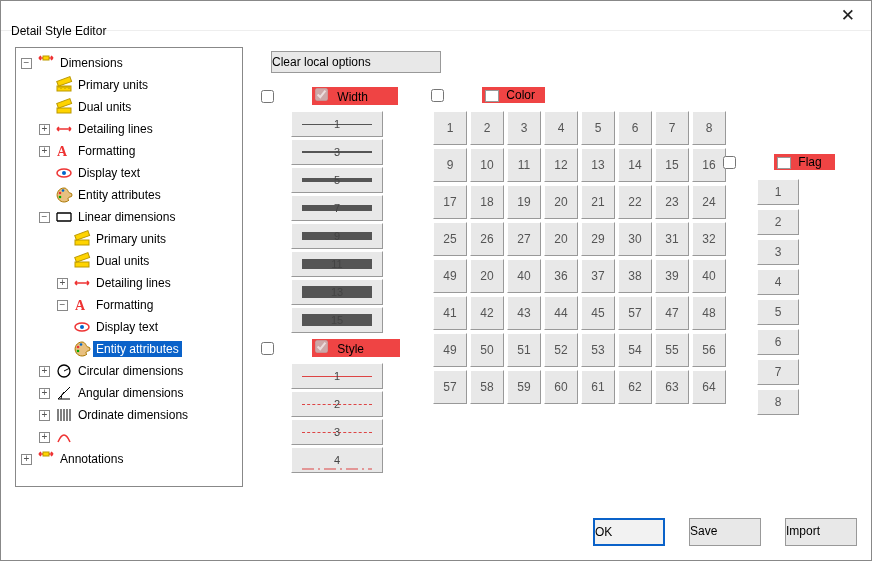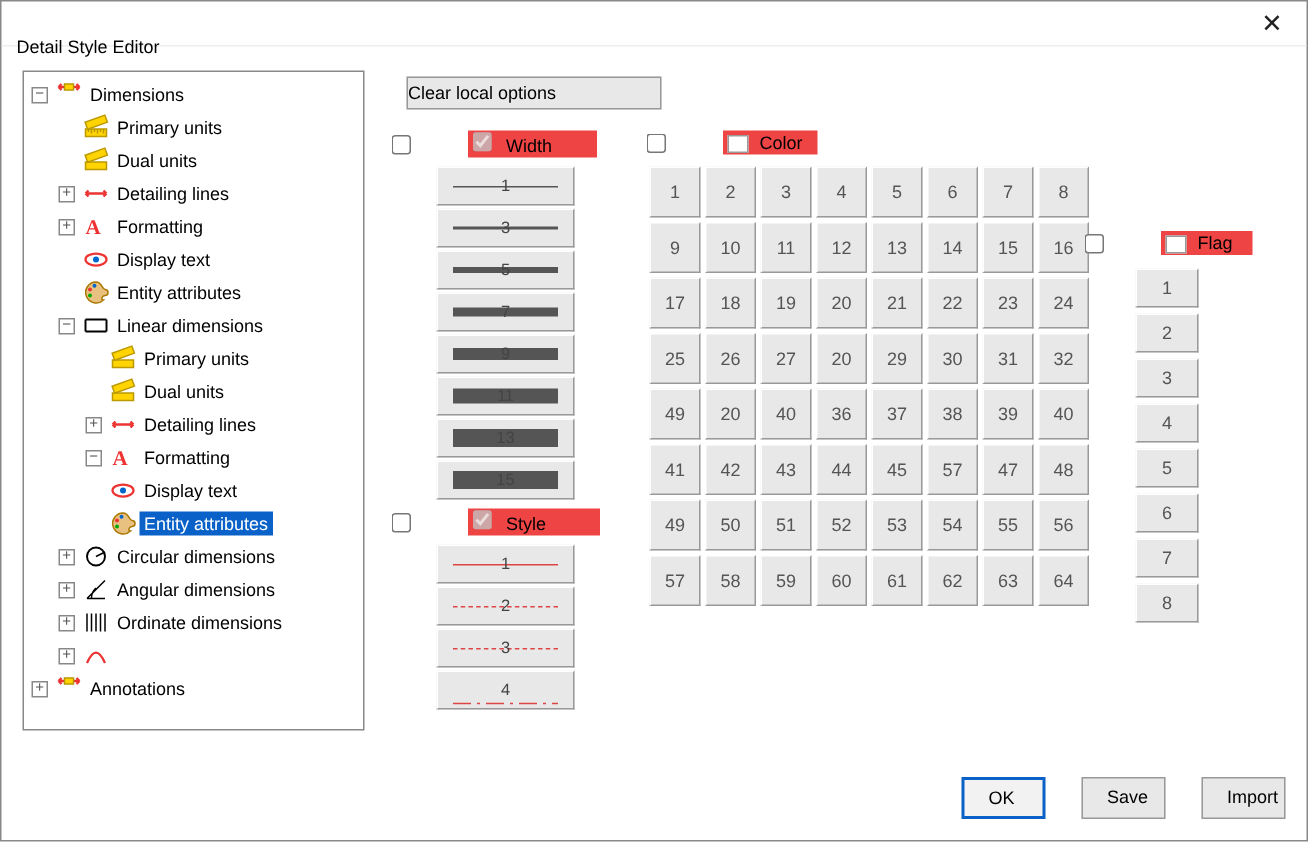--- a/index.html
+++ b/index.html
@@ -150,21 +150,21 @@
     font-size:12px; color:#555;
     margin-bottom:4px;
     cursor:pointer;
   }
 
   .footer {
     position:absolute;
     bottom: 14px; right: 14px;
     display:flex; gap:24px;
   }
-  .footer .btn { width: 56px; padding: 5px 16px; }
+  .footer .btn { width: 72px; padding: 5px 0; }
   .footer .btn.primary { border: 2px solid #0a62c9; background:#f2f2f2; }
 
   .style-line { width:70px; }
 </style>
 </head>
 <body>
 
 <div class="window">
 
   <div class="titlebar">

